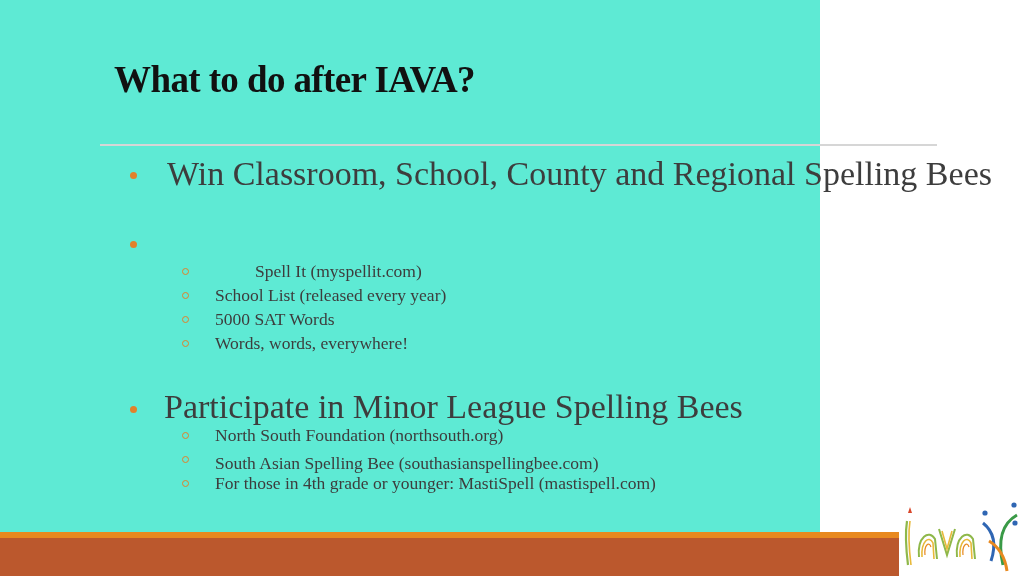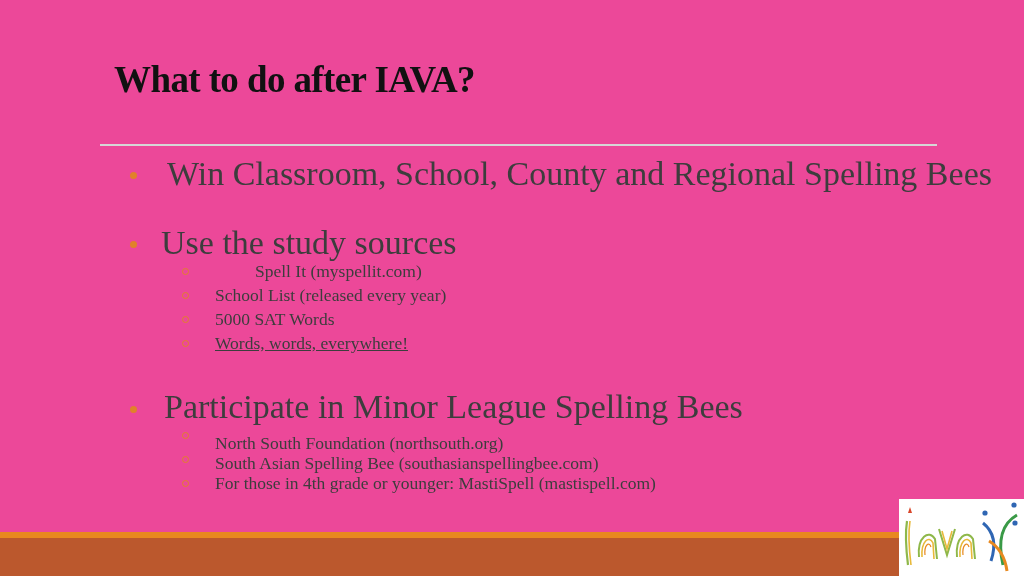--- a/index.html
+++ b/index.html
@@ -5,23 +5,23 @@
     html, body {
       margin: 0;
       padding: 0;
       width: 1024px;
       height: 576px;
       overflow: hidden;
       background: #ffffff;
     }
     .slide {
       position: relative;
-      width: 1024px;
+      width: 820px;
       height: 576px;
-      background: #ec4899;
+      background: #5eead4;
       font-family: "Liberation Serif", "DejaVu Serif", serif;
     }
     .title {
       position: absolute;
       left: 114px;
       top: 56px;
       font-size: 37px;
       font-weight: bold;
       color: #111111;
       letter-spacing: -0.6px;
@@ -97,39 +97,38 @@
 <div class="slide">
 
   <h1 class="title">What to do after IAVA?</h1>
 
   <div class="divider"></div>
 
   <div class="bullet" style="left:130px; top:172px;"></div>
   <div class="text-l1" style="left:167px; top:159px;">Win Classroom, School, County and Regional Spelling Bees</div>
 
   <div class="bullet" style="left:130px; top:241px;"></div>
-  <div class="text-l1" style="left:161px; top:228px;">Use the study sources</div>
 
   <div class="sub-bullet" style="left:182px; top:268px;"></div>
   <div class="text-l2" style="left:215px; top:260px;margin-left:40px;">Spell It (myspellit.com)</div>
 
   <div class="sub-bullet" style="left:182px; top:292px;"></div>
   <div class="text-l2" style="left:215px; top:284px;text-align:center;">School List (released every year)</div>
 
   <div class="sub-bullet" style="left:182px; top:316px;"></div>
   <div class="text-l2" style="left:215px; top:308px;">5000 SAT Words</div>
 
   <div class="sub-bullet" style="left:182px; top:340px;"></div>
-  <div class="text-l2" style="left:215px; top:332px;text-decoration:underline;">Words, words, everywhere!</div>
+  <div class="text-l2" style="left:215px; top:332px;">Words, words, everywhere!</div>
 
   <div class="bullet" style="left:130px; top:406px;"></div>
   <div class="text-l1" style="left:164px; top:392px;">Participate in Minor League Spelling Bees</div>
 
   <div class="sub-bullet" style="left:182px; top:432px;"></div>
-  <div class="text-l2" style="left:215px; top:424px;margin-top:8px;">North South Foundation (northsouth.org)</div>
+  <div class="text-l2" style="left:215px; top:424px;">North South Foundation (northsouth.org)</div>
 
   <div class="sub-bullet" style="left:182px; top:456px;"></div>
   <div class="text-l2" style="left:215px; top:452px;">South Asian Spelling Bee (southasianspellingbee.com)</div>
 
   <div class="sub-bullet" style="left:182px; top:480px;"></div>
   <div class="text-l2" style="left:215px; top:472px;">For those in 4th grade or younger: MastiSpell (mastispell.com)</div>
 
   <div class="footer-orange"></div>
   <div class="footer-rust"></div>
 

